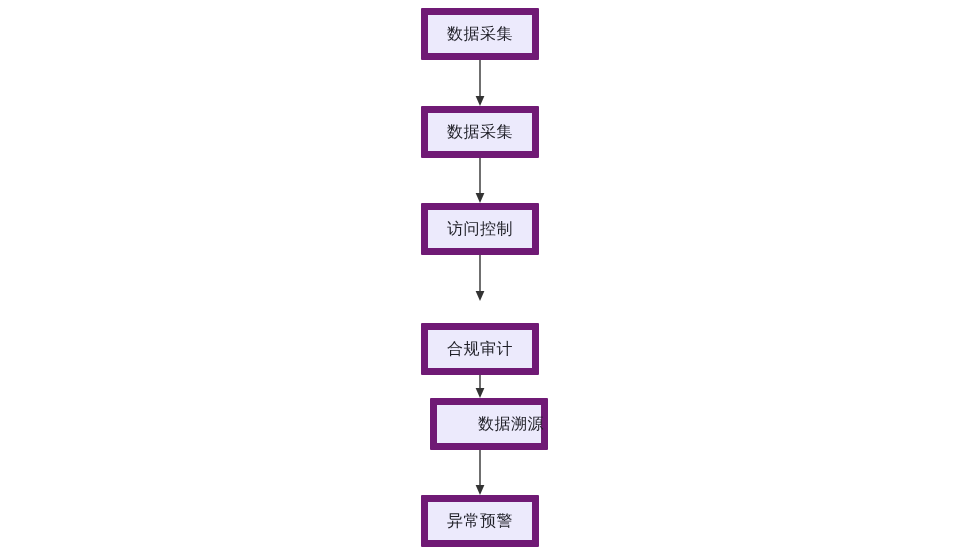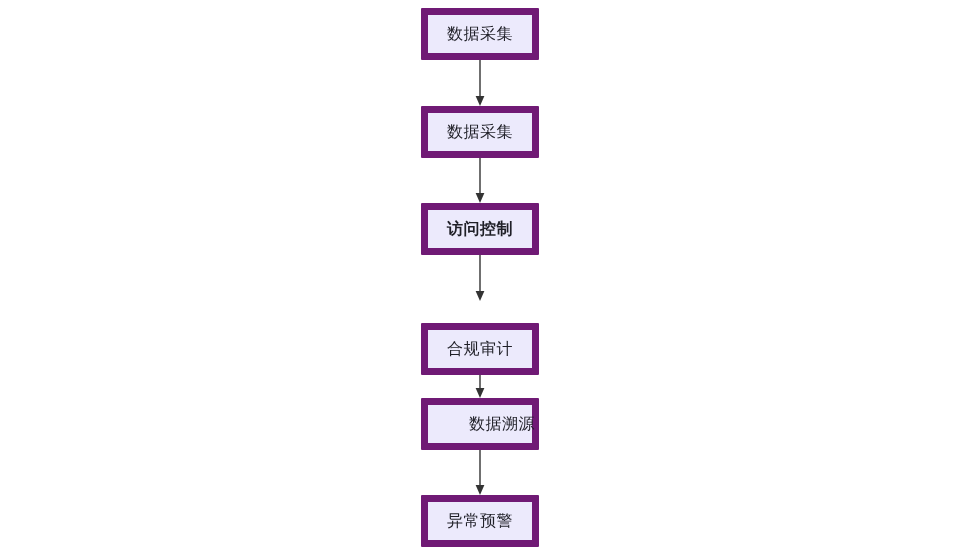--- a/index.html
+++ b/index.html
@@ -91,29 +91,29 @@
   </div>
 
   <div class="flow-node" style="left:421px; top:8px;">
     <span class="flow-node-label">数据采集</span>
   </div>
 
   <div class="flow-node" style="left:421px; top:106px;">
     <span class="flow-node-label">数据采集</span>
   </div>
 
-  <div class="flow-node" style="left:421px; top:203px;font-weight:bold;">
+  <div class="flow-node" style="left:421px; top:203px;">
     <span class="flow-node-label">访问控制</span>
   </div>
 
   <div class="flow-node" style="left:421px; top:301px;margin-top:22px;">
     <span class="flow-node-label">合规审计</span>
   </div>
 
-  <div class="flow-node" style="left:421px; top:398px;padding-left:44px;">
+  <div class="flow-node" style="left:430px; top:398px;padding-left:44px;">
     <span class="flow-node-label">数据溯源</span>
   </div>
 
   <div class="flow-node" style="left:421px; top:495px;text-align:center;">
     <span class="flow-node-label">异常预警</span>
   </div>
 
 </div>
 
 </body></html>

